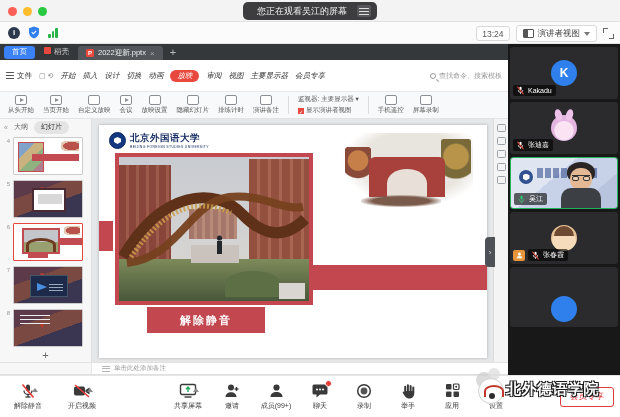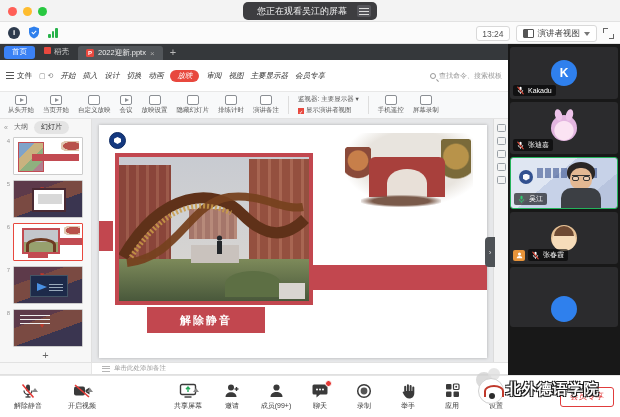--- a/index.html
+++ b/index.html
@@ -385,20 +385,24 @@
                 </div>
               </div>
           </div>
           <div class="thumb-plus">+</div>
         </div>
 
         <div class="canvas">
           <div class="slide">
             <div class="logo">
               <span class="shield"></span>
+              <span>
+                <div class="univ-cn">北京外国语大学</div>
+                <div class="univ-en">BEIJING FOREIGN STUDIES UNIVERSITY</div>
+              </span>
             </div>
             <div class="redbar-l"></div>
             <div class="redbar-r"></div>
             <div class="frame">
               <div class="scene">
                 <div class="sky"></div>
                   <div class="bldg-l"></div>
                   <div class="bldg-r"></div>
                   <div class="bldg-c"></div>
                 <div class="grass"></div>

